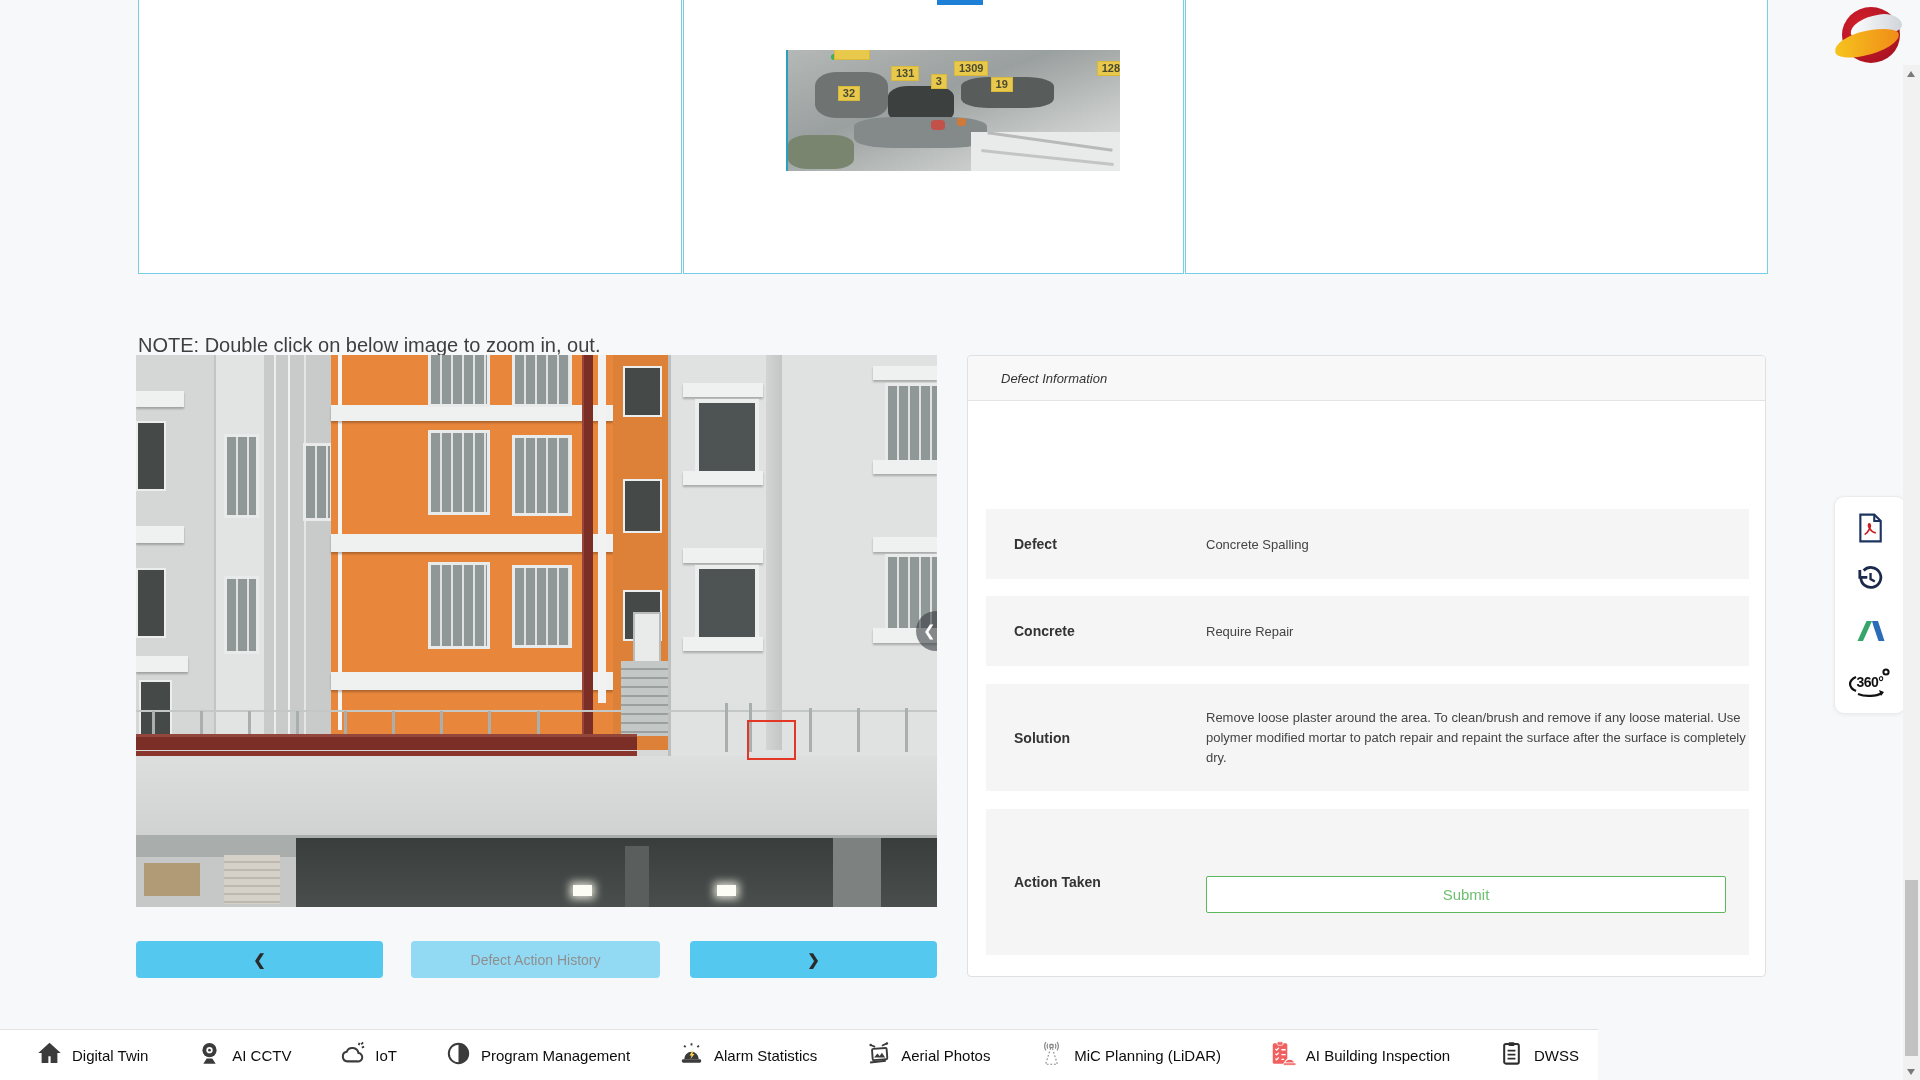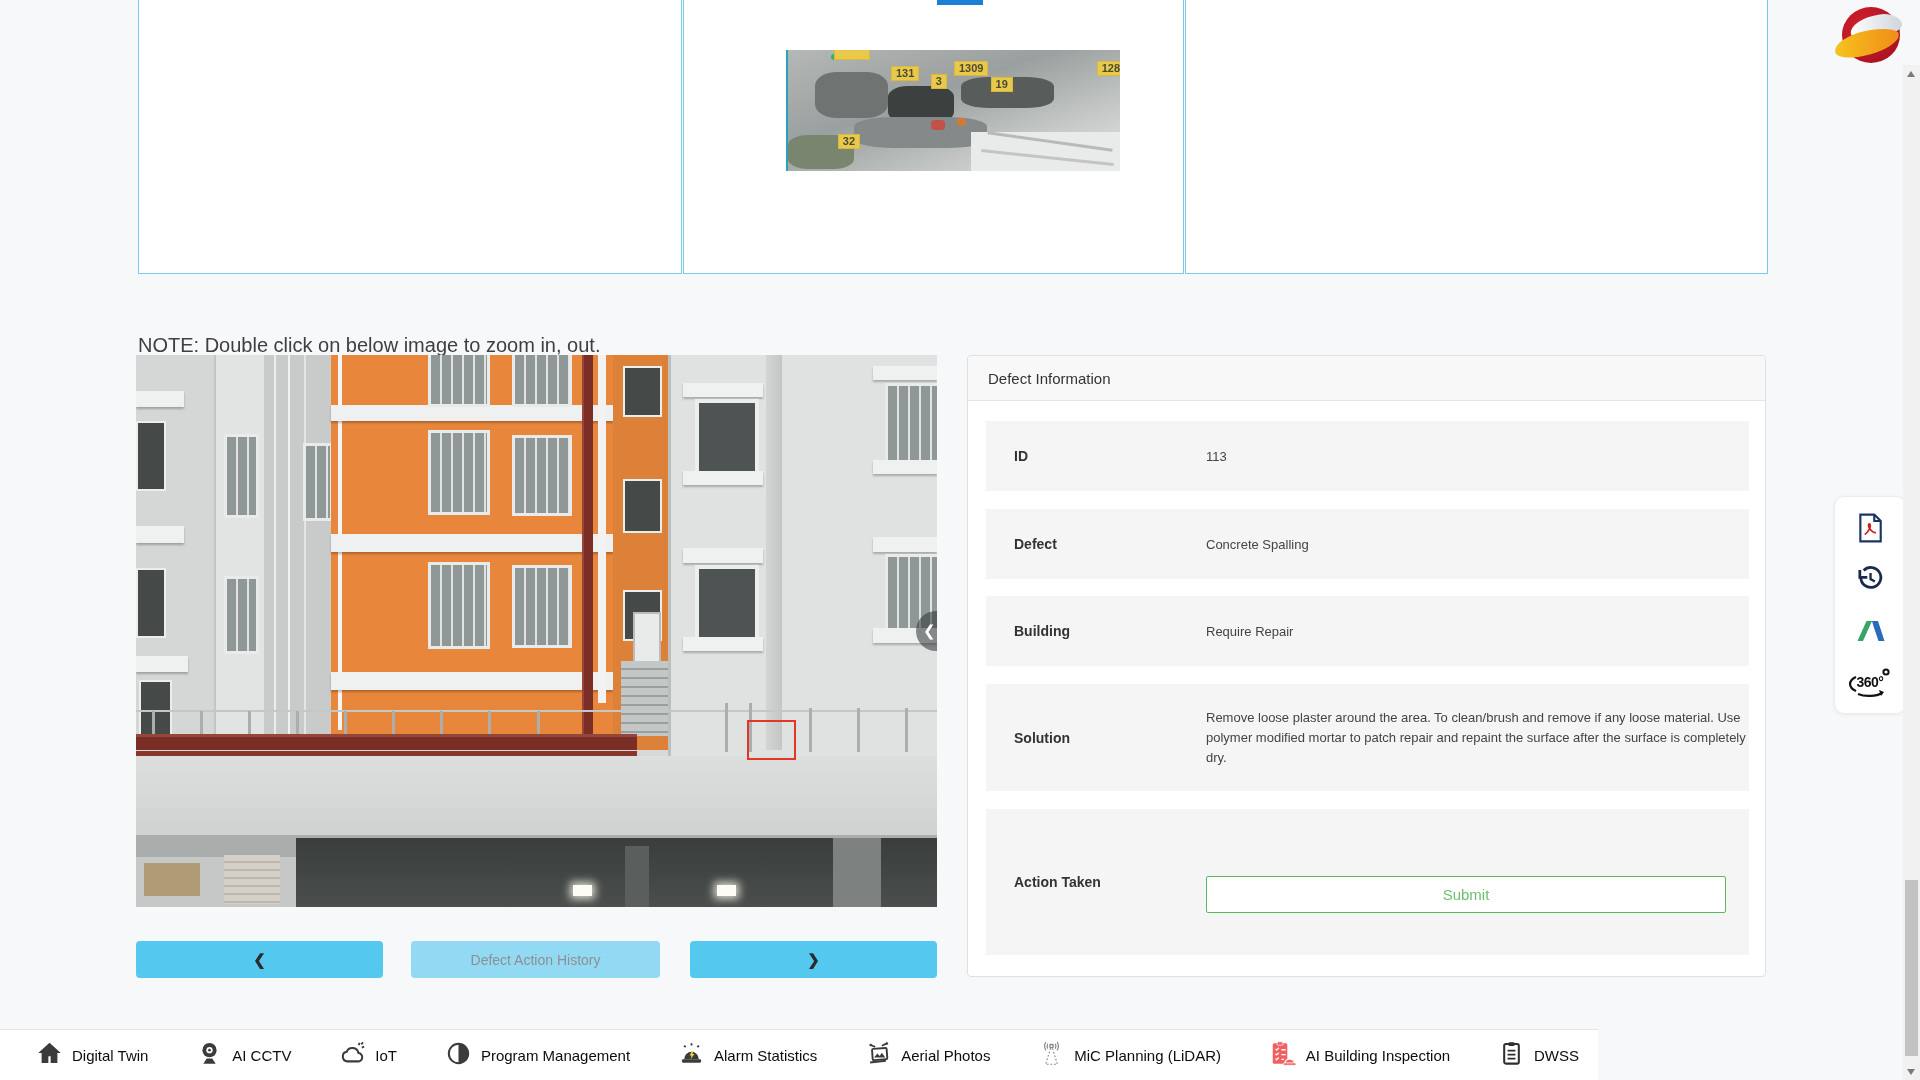--- a/index.html
+++ b/index.html
@@ -55,21 +55,21 @@
   .pbtn{top:941px;height:37px;border:none;border-radius:4px;font-family:inherit;cursor:pointer;}
   #btn-prev{left:136px;width:247px;background:#55c8ef;color:#2b2b2b;font-size:15px;font-weight:bold;}
   #btn-hist{left:411px;width:249px;background:#92daf4;color:#8f8f8f;font-size:14px;}
   #btn-next{left:690px;width:247px;background:#55c8ef;color:#2b2b2b;font-size:15px;font-weight:bold;}
 
   
   #dpanel{left:967px;top:355px;width:799px;height:622px;background:#fff;border:1px solid #e0e0e0;
           border-radius:4px;box-sizing:border-box;}
   #dpanel-head{left:0;top:0;width:100%;height:45px;background:#f8f8f8;border-bottom:1px solid #e4e4e4;
                border-radius:4px 4px 0 0;box-sizing:border-box;}
-  #dpanel-head span{margin-left:20px;line-height:45px;font-size:15px;color:#333;}
+  #dpanel-head span{margin-left:33px;line-height:45px;font-size:13px;color:#333;font-style:italic;}
   .drow{position:absolute;left:18px;width:763px;background:#f5f5f5;display:flex;align-items:center;}
   .dlabel{width:192px;padding-left:28px;font-size:14px;font-weight:bold;color:#333;flex:none;}
   .dvalue{font-size:13px;color:#444;}
   #row-id{top:65px;height:70px;}      
   #row-defect{top:153px;height:70px;}
   #row-sev{top:240px;height:70px;}
   #row-sol{top:328px;height:107px;}
   #row-sol .dvalue{width:545px;line-height:20px;}
   #row-action{top:453px;height:146px;align-items:center;}
   #action-controls{width:520px;}
@@ -119,21 +119,21 @@
     <div class="blob" style="left:52%;top:22%;width:28%;height:26%;background:#585d5c;"></div>
     <div class="blob" style="left:20%;top:55%;width:40%;height:26%;background:#84898a;"></div>
     <div class="blob" style="left:0;top:70%;width:20%;height:28%;background:#7a8570;"></div>
     <div class="blob" style="left:55%;top:68%;width:45%;height:32%;background:#e9eaea;border-radius:0;"></div>
     <div class="blob" style="left:60%;top:74%;width:38%;height:3px;background:#b9b9b9;transform:rotate(8deg);border-radius:0;"></div>
     <div class="blob" style="left:58%;top:88%;width:40%;height:3px;background:#c4c4c4;transform:rotate(6deg);border-radius:0;"></div>
     <div class="blob" style="left:43%;top:58%;width:14px;height:10px;background:#c2514a;"></div>
     <div class="blob" style="left:51%;top:56%;width:9px;height:8px;background:#cf7a3b;"></div>
     <div class="blob" style="left:13%;top:3%;width:6px;height:6px;background:#3faf5a;border-radius:50%;"></div>
     <div class="ml" style="left:14%;top:-6px;height:14px;width:26px;"></div>
-    <span class="ml" style="left:15%;top:30%;margin-top:48px;">32</span>
+    <span class="ml" style="left:15%;top:30%;">32</span>
     <span class="ml" style="left:31%;top:13%;">131</span>
     <span class="ml" style="left:43%;top:20%;">3</span>
     <span class="ml" style="left:50%;top:9%;">1309</span>
     <span class="ml" style="left:61%;top:22%;">19</span>
     <span class="ml" style="left:93%;top:9%;">128</span>
   </div>
 
   <div class="abs" id="tab-remnant">
     <div class="abs" id="tab-remnant-active"></div>
   </div>
@@ -235,30 +235,26 @@
   </div>
 
   <button class="abs pbtn" id="btn-prev">❮</button>
   <button class="abs pbtn" id="btn-hist">Defect Action History</button>
   <button class="abs pbtn" id="btn-next">❯</button>
 
   <div class="abs" id="dpanel">
     <div class="abs" id="dpanel-head">
       <span>Defect Information</span>
     </div>
-    <div class="drow" id="row-id">
-      <div class="dlabel">ID</div>
-      <div class="dvalue">113</div>
-    </div>
     <div class="drow" id="row-defect">
       <div class="dlabel">Defect</div>
       <div class="dvalue">Concrete Spalling</div>
     </div>
     <div class="drow" id="row-sev">
-      <div class="dlabel">Building</div>
+      <div class="dlabel">Concrete</div>
       <div class="dvalue">Require Repair</div>
     </div>
     <div class="drow" id="row-sol">
       <div class="dlabel">Solution</div>
       <div class="dvalue">Remove loose plaster around the area. To clean/brush and remove if any loose material. Use polymer modified mortar to patch repair and repaint the surface after the surface is completely dry.</div>
     </div>
     <div class="drow" id="row-action">
       <div class="dlabel">Action Taken</div>
       <div id="action-controls">
         <button id="submit-btn">Submit</button>

